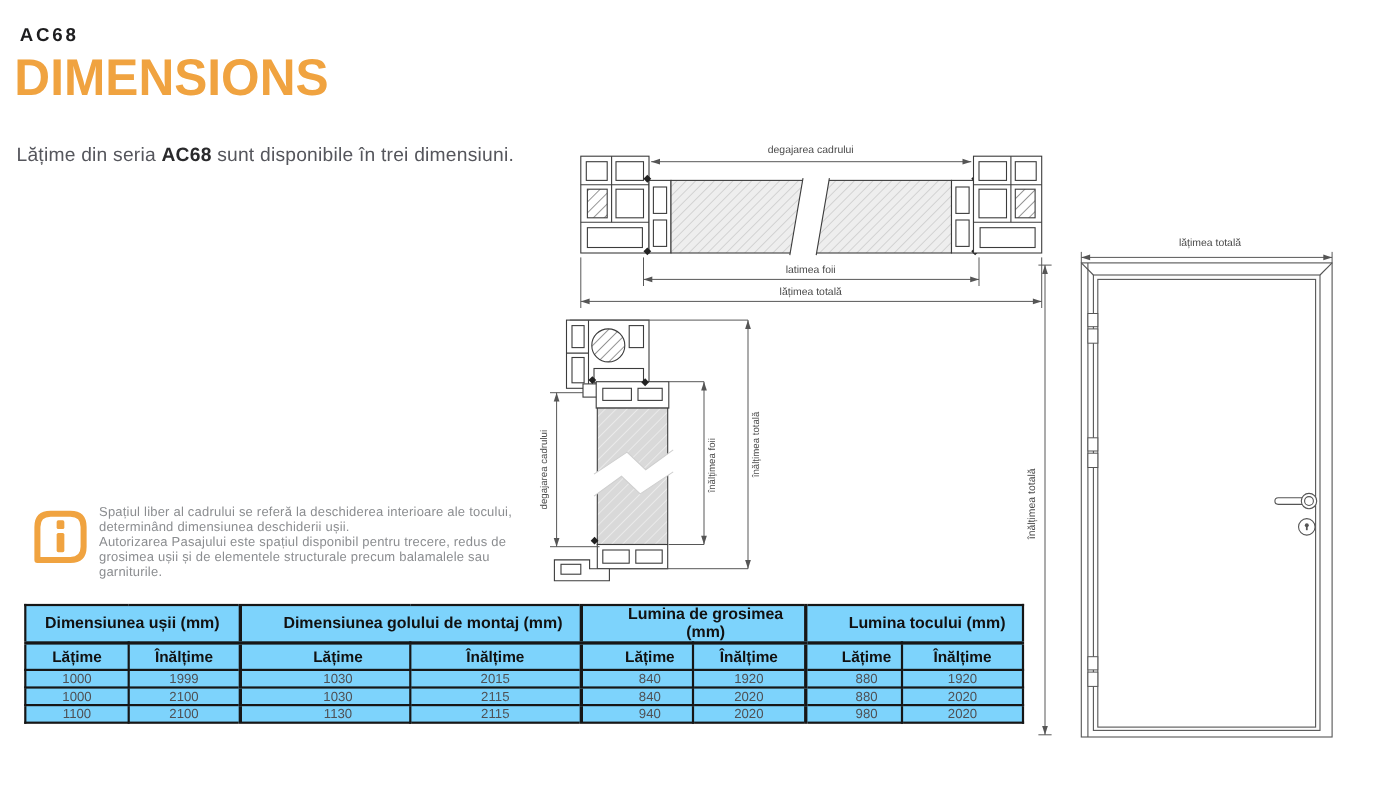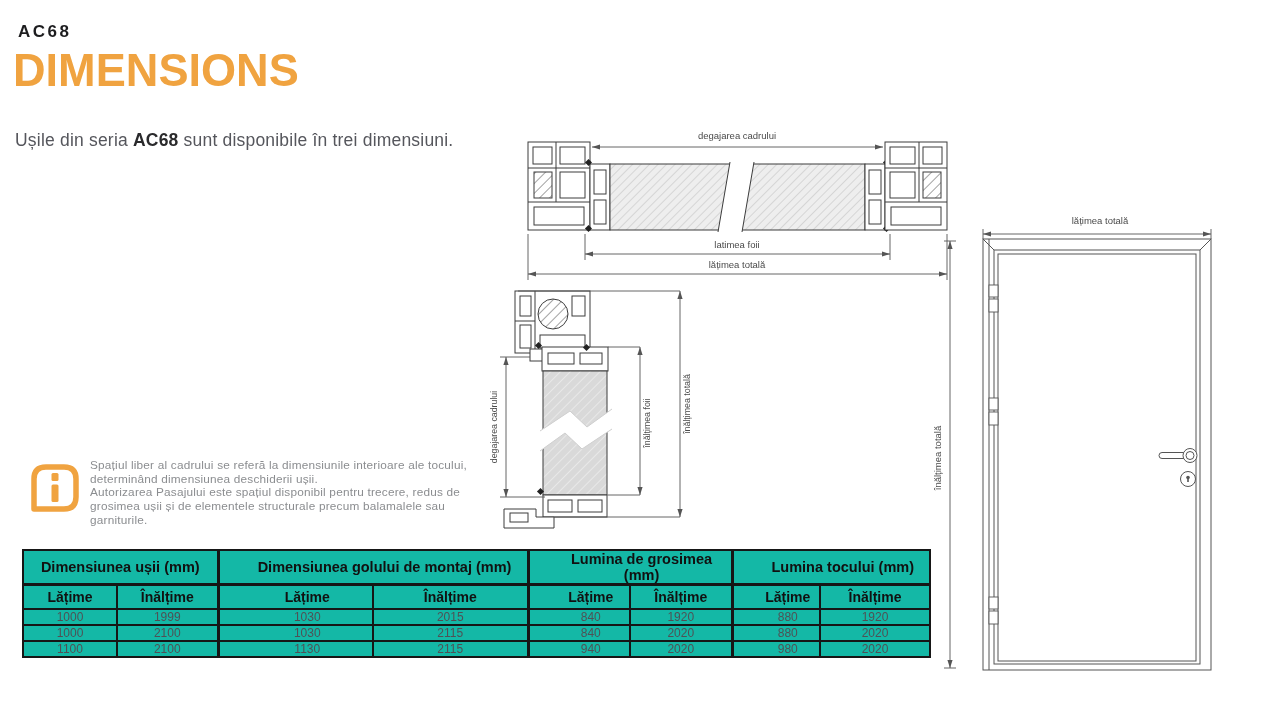--- a/index.html
+++ b/index.html
@@ -32,43 +32,43 @@
   .svg-abs { position:absolute; }
   .d1 { left:500px; top:118px; }
   .d2 { left:490px; top:283px; }
   .d3 { left:930px; top:203px; }
   svg text { font-family:"Liberation Sans", sans-serif; fill:#4a4a4a; }
 
   .dim-table {
     position:absolute; left:22px; top:549px; width:908px;
     border-collapse:collapse; table-layout:fixed; text-align:center;
   }
-  .dim-table th, .dim-table td { border:2px solid #161616; background:#14b8a6; padding:0; }
+  .dim-table th, .dim-table td { border:2px solid #161616; background:#7dd3fc; padding:0; }
   .dim-table tr.group th { font-size:14.5px; font-weight:700; height:31px; border-bottom:3px solid #161616; color:#111; }
   .dim-table tr.sub th { font-size:14px; font-weight:700; height:24px; color:#111;text-align:center; }
   .dim-table td { font-size:12px; height:16px; color:#4f5155; font-weight:400; }
   .dim-table .gsep { border-left:3px solid #161616;padding-left:23px; }
 </style>
 </head>
 <body>
 
 <div id="canvas">
 
   <div class="series">AC68</div>
   <h1 class="title">DIMENSIONS</h1>
 
-  <p class="para para-1"><span>Ușile din seria </span><b>AC68</b><span> sunt disponibile în trei dimensiuni.</span></p>
+  <p class="para para-1"><span>Lățime din seria </span><b>AC68</b><span> sunt disponibile în trei dimensiuni.</span></p>
 
   <svg class="note-icon" viewBox="0 0 56 56" aria-hidden="true">
     <path d="M7,49 V19 Q7,7 19,7 H37 Q49,7 49,19 V37 Q49,49 37,49 Z" fill="#ffffff" stroke="#F0A340" stroke-width="5.5" stroke-linejoin="round"></path>
     <rect x="24.5" y="13" width="7" height="8" rx="1.5" fill="#F0A340"></rect>
     <rect x="24.5" y="24.5" width="7" height="17.5" rx="1.5" fill="#F0A340"></rect>
   </svg>
   <div class="note-text">
-    <div>Spațiul liber al cadrului se referă la dimensiunile interioare ale tocului, determinând dimensiunea deschiderii ușii.</div>
+    <div>Spațiul liber al cadrului se referă la deschiderea interioare ale tocului, determinând dimensiunea deschiderii ușii.</div>
     <div>Autorizarea Pasajului este spațiul disponibil pentru trecere, redus de grosimea ușii și de elementele structurale precum balamalele sau garniturile.</div>
   </div>
 
   <svg class="svg-abs d1" width="460" height="170" viewBox="0 0 460 170">
     <defs>
       <pattern id="h1a" width="7" height="7" patternTransform="rotate(45)" patternUnits="userSpaceOnUse">
         <line x1="0" y1="0" x2="0" y2="7" stroke="#8a8a8a" stroke-width="1.6"></line>
       </pattern>
       <pattern id="h1b" width="6" height="6" patternTransform="rotate(45)" patternUnits="userSpaceOnUse">
         <rect width="6" height="6" fill="#eeeeee"></rect>

